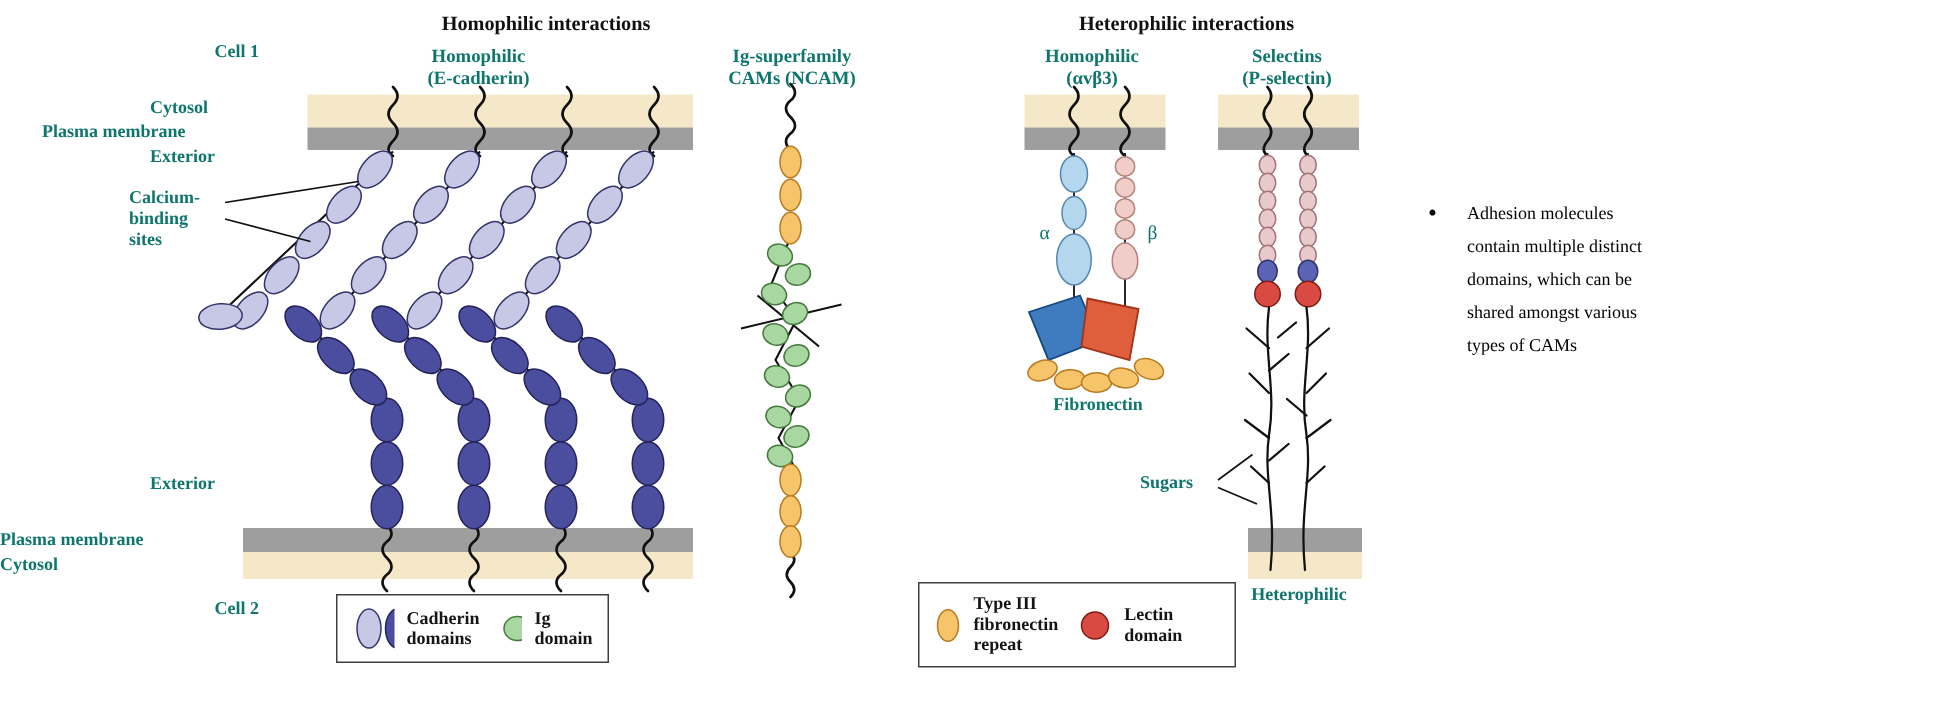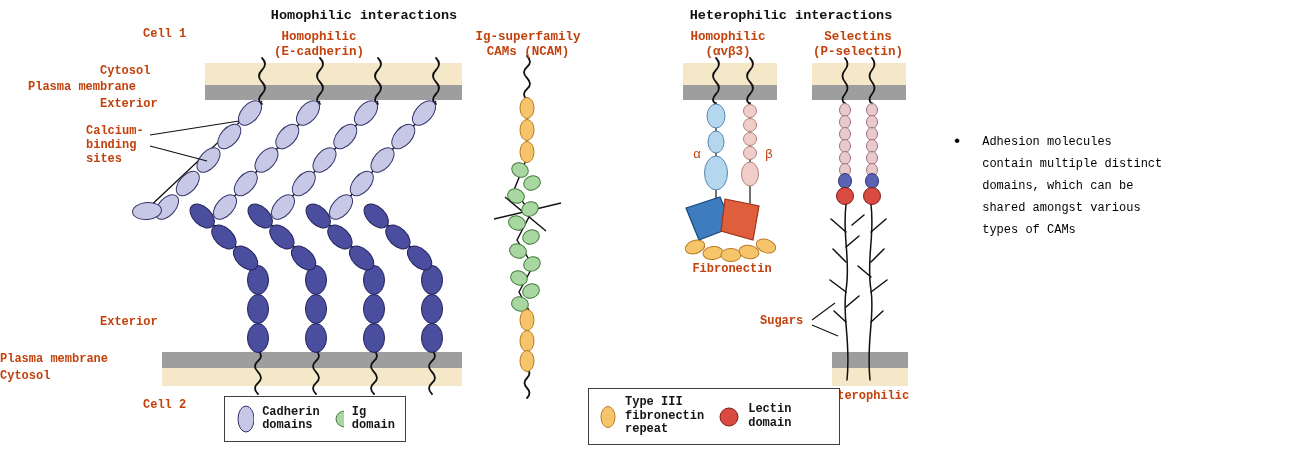--- a/index.html
+++ b/index.html
@@ -1,20 +1,20 @@
 <!DOCTYPE html>
 <html><head>
 <meta charset="utf-8">
 <title>Cell Adhesion Molecules</title>
 <style>
   html,body{margin:0;padding:0;background:#fff;}
   .stage{position:relative;width:1292px;height:470px;background:#fff;
-         font-family:Liberation Mono, monospace;overflow:hidden;}
+         font-family:Liberation Serif, serif;overflow:hidden;}
   svg.diagram{position:absolute;left:0;top:0;}
-  .lbl{position:absolute;color:#c2410c;font-size:12px;font-weight:bold;
+  .lbl{position:absolute;color:#0f766e;font-size:12px;font-weight:bold;
        white-space:pre-line;line-height:1.18;}
   .ctr{transform:translateX(-50%);text-align:center;}
   .rt{text-align:left;}
   .sec-title{font-size:13.5px;color:#111;}
   .mol-title{font-size:12.5px;}
   .greek{font-size:13px;font-weight:normal;}
   .legend{position:absolute;background:#fff;border:1.6px solid #3f3f3f;
           display:flex;align-items:center;box-sizing:border-box;padding:0 10px;}
   .legend .txt{font-size:12px;font-weight:bold;color:#151515;
                white-space:pre-line;line-height:1.12;margin-left:8px;}
@@ -283,21 +283,21 @@
     <ellipse cx="30" cy="18" rx="8" ry="13" fill="#4b4d9e" stroke="#23235c"></ellipse>
   </svg>
   <div class="txt">Cadherin
 domains</div>
   <svg width="22" height="22" style="margin-left:14px">
     <ellipse cx="11" cy="11" rx="9" ry="8" fill="#a9d7a2" stroke="#447a3c"></ellipse>
   </svg>
   <div class="txt">Ig domain</div>
 </div>
 
-<div class="legend" style="left:588px;top:388px;width:252px;height:57px">
+<div class="legend" style="left:612px;top:388px;width:212px;height:57px">
   <svg width="18" height="30">
     <ellipse cx="9" cy="15" rx="7" ry="10.5" fill="#f6c46b" stroke="#b97a1e"></ellipse>
   </svg>
   <div class="txt">Type III
 fibronectin
 repeat</div>
   <svg width="22" height="22" style="margin-left:14px">
     <circle cx="11" cy="11" r="9" fill="#d94b42" stroke="#7e1d15"></circle>
   </svg>
   <div class="txt">Lectin

